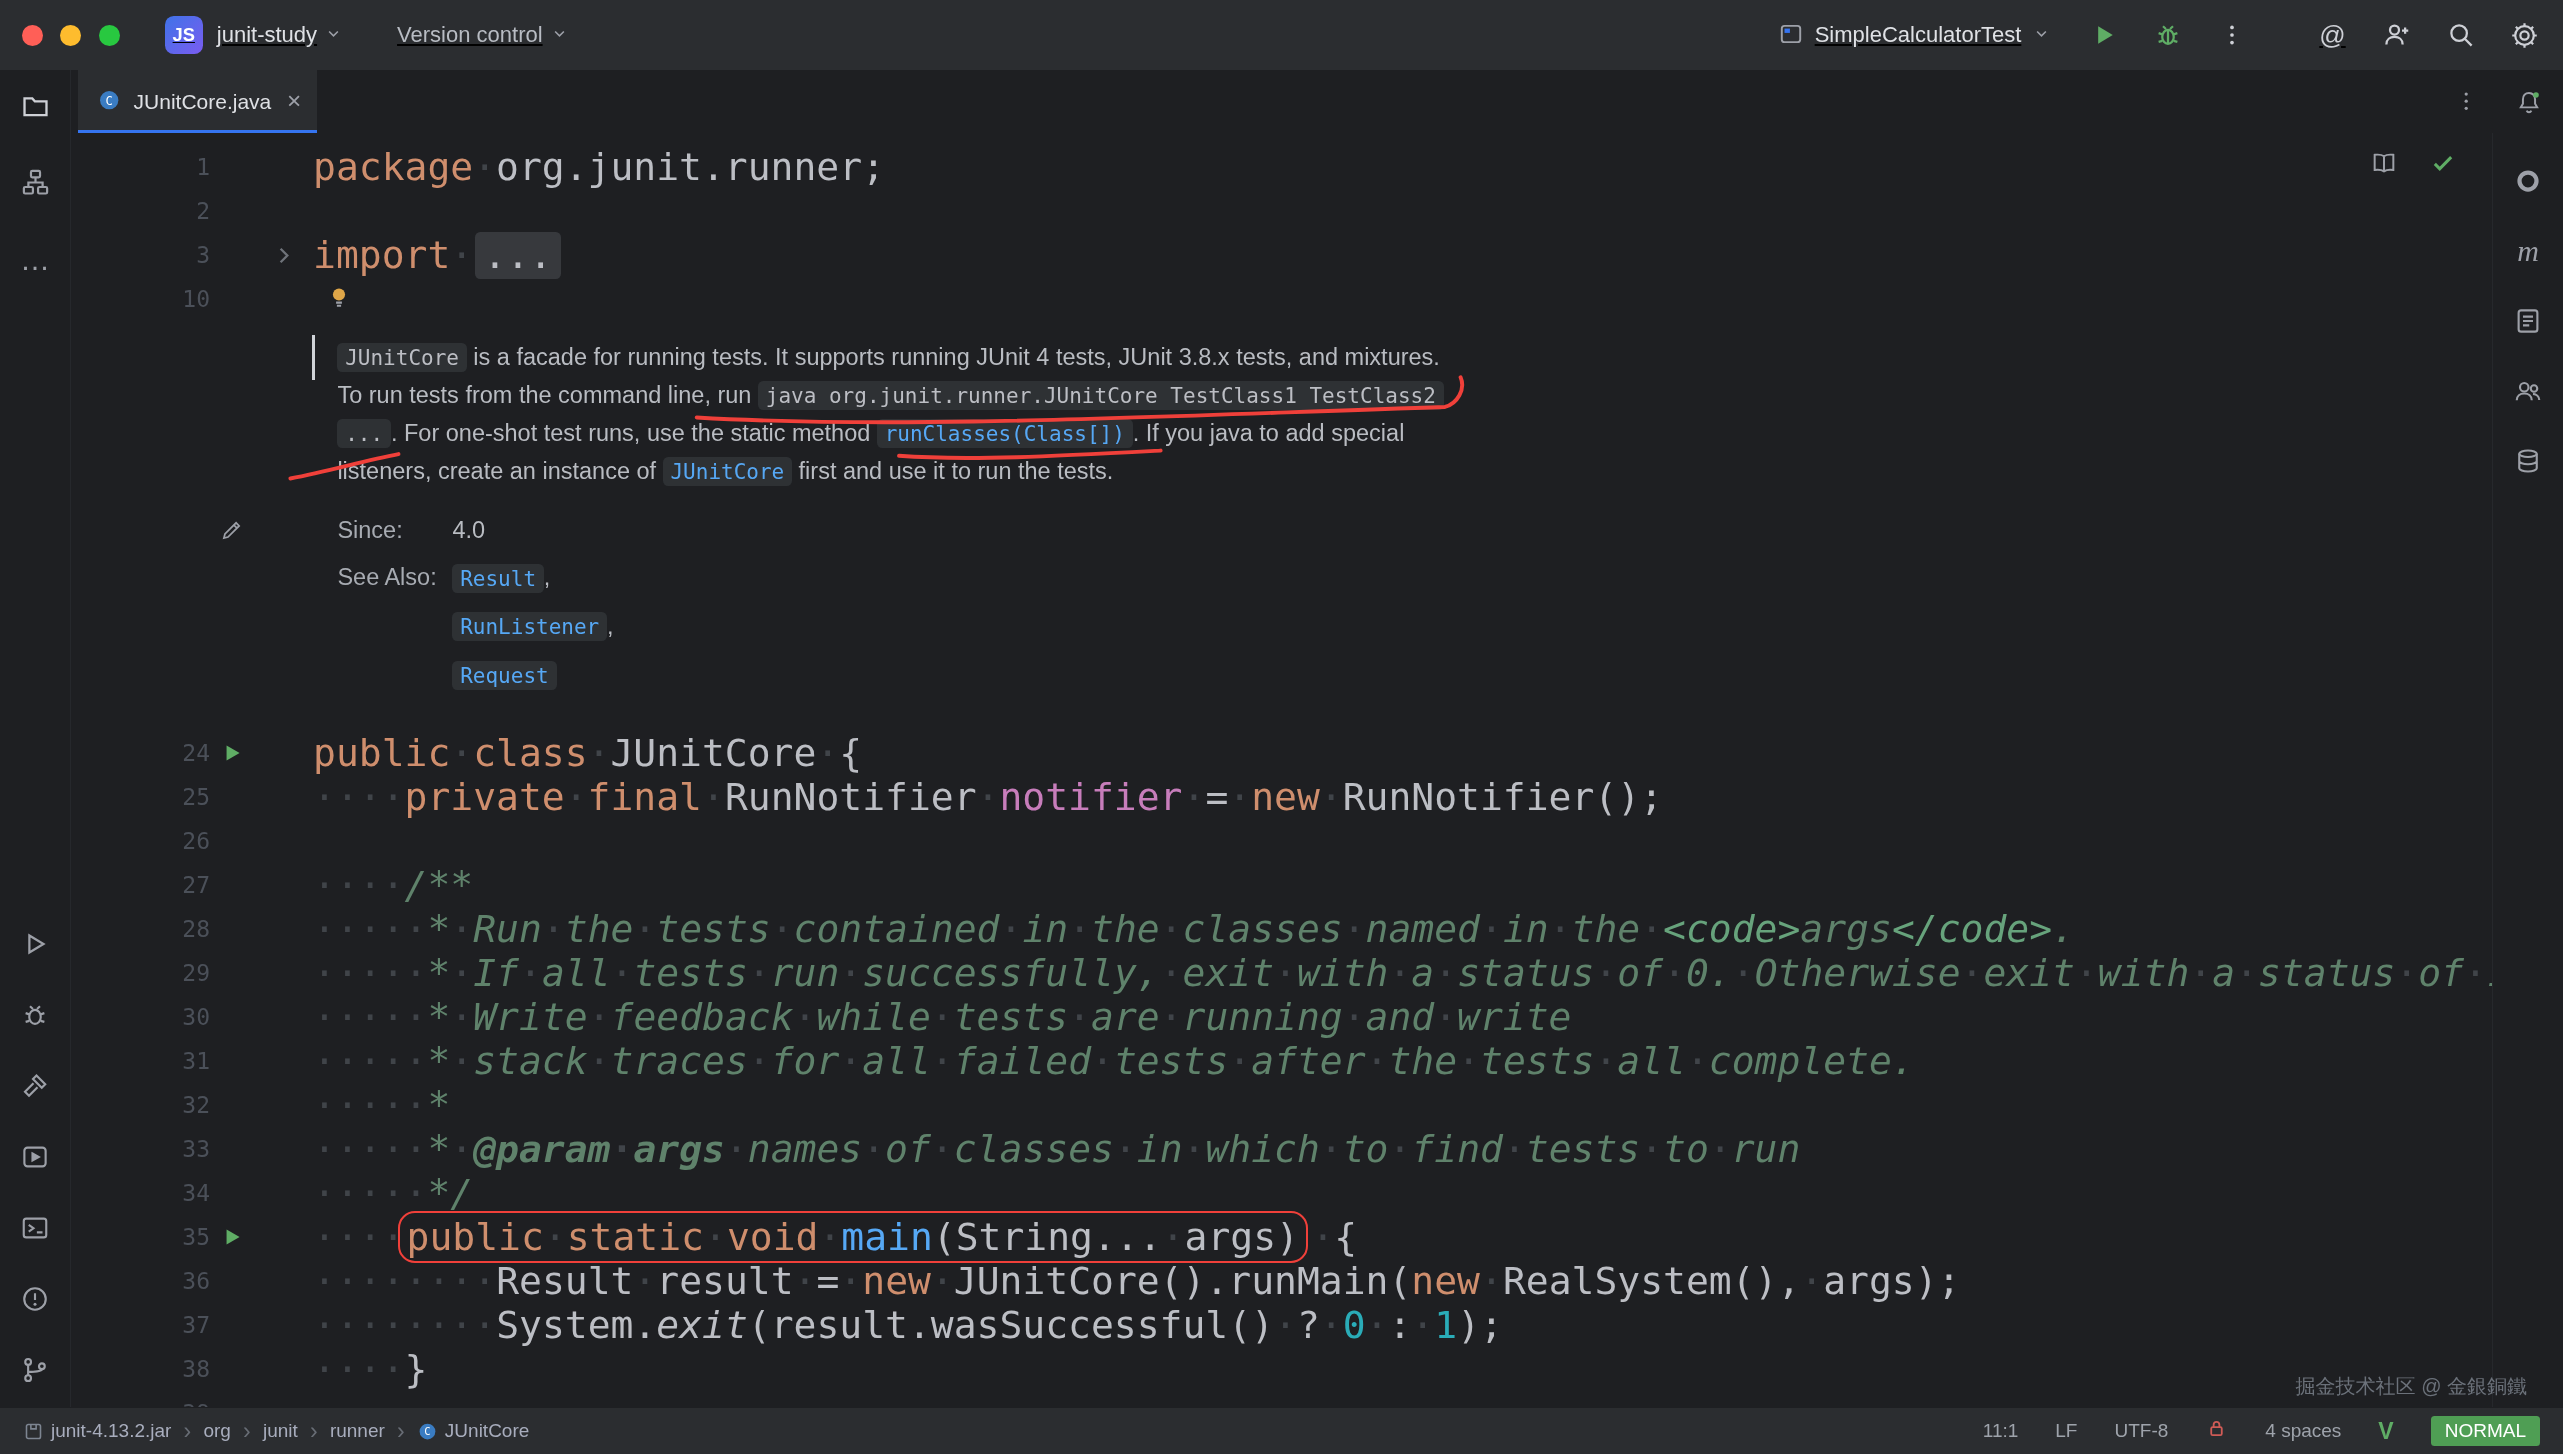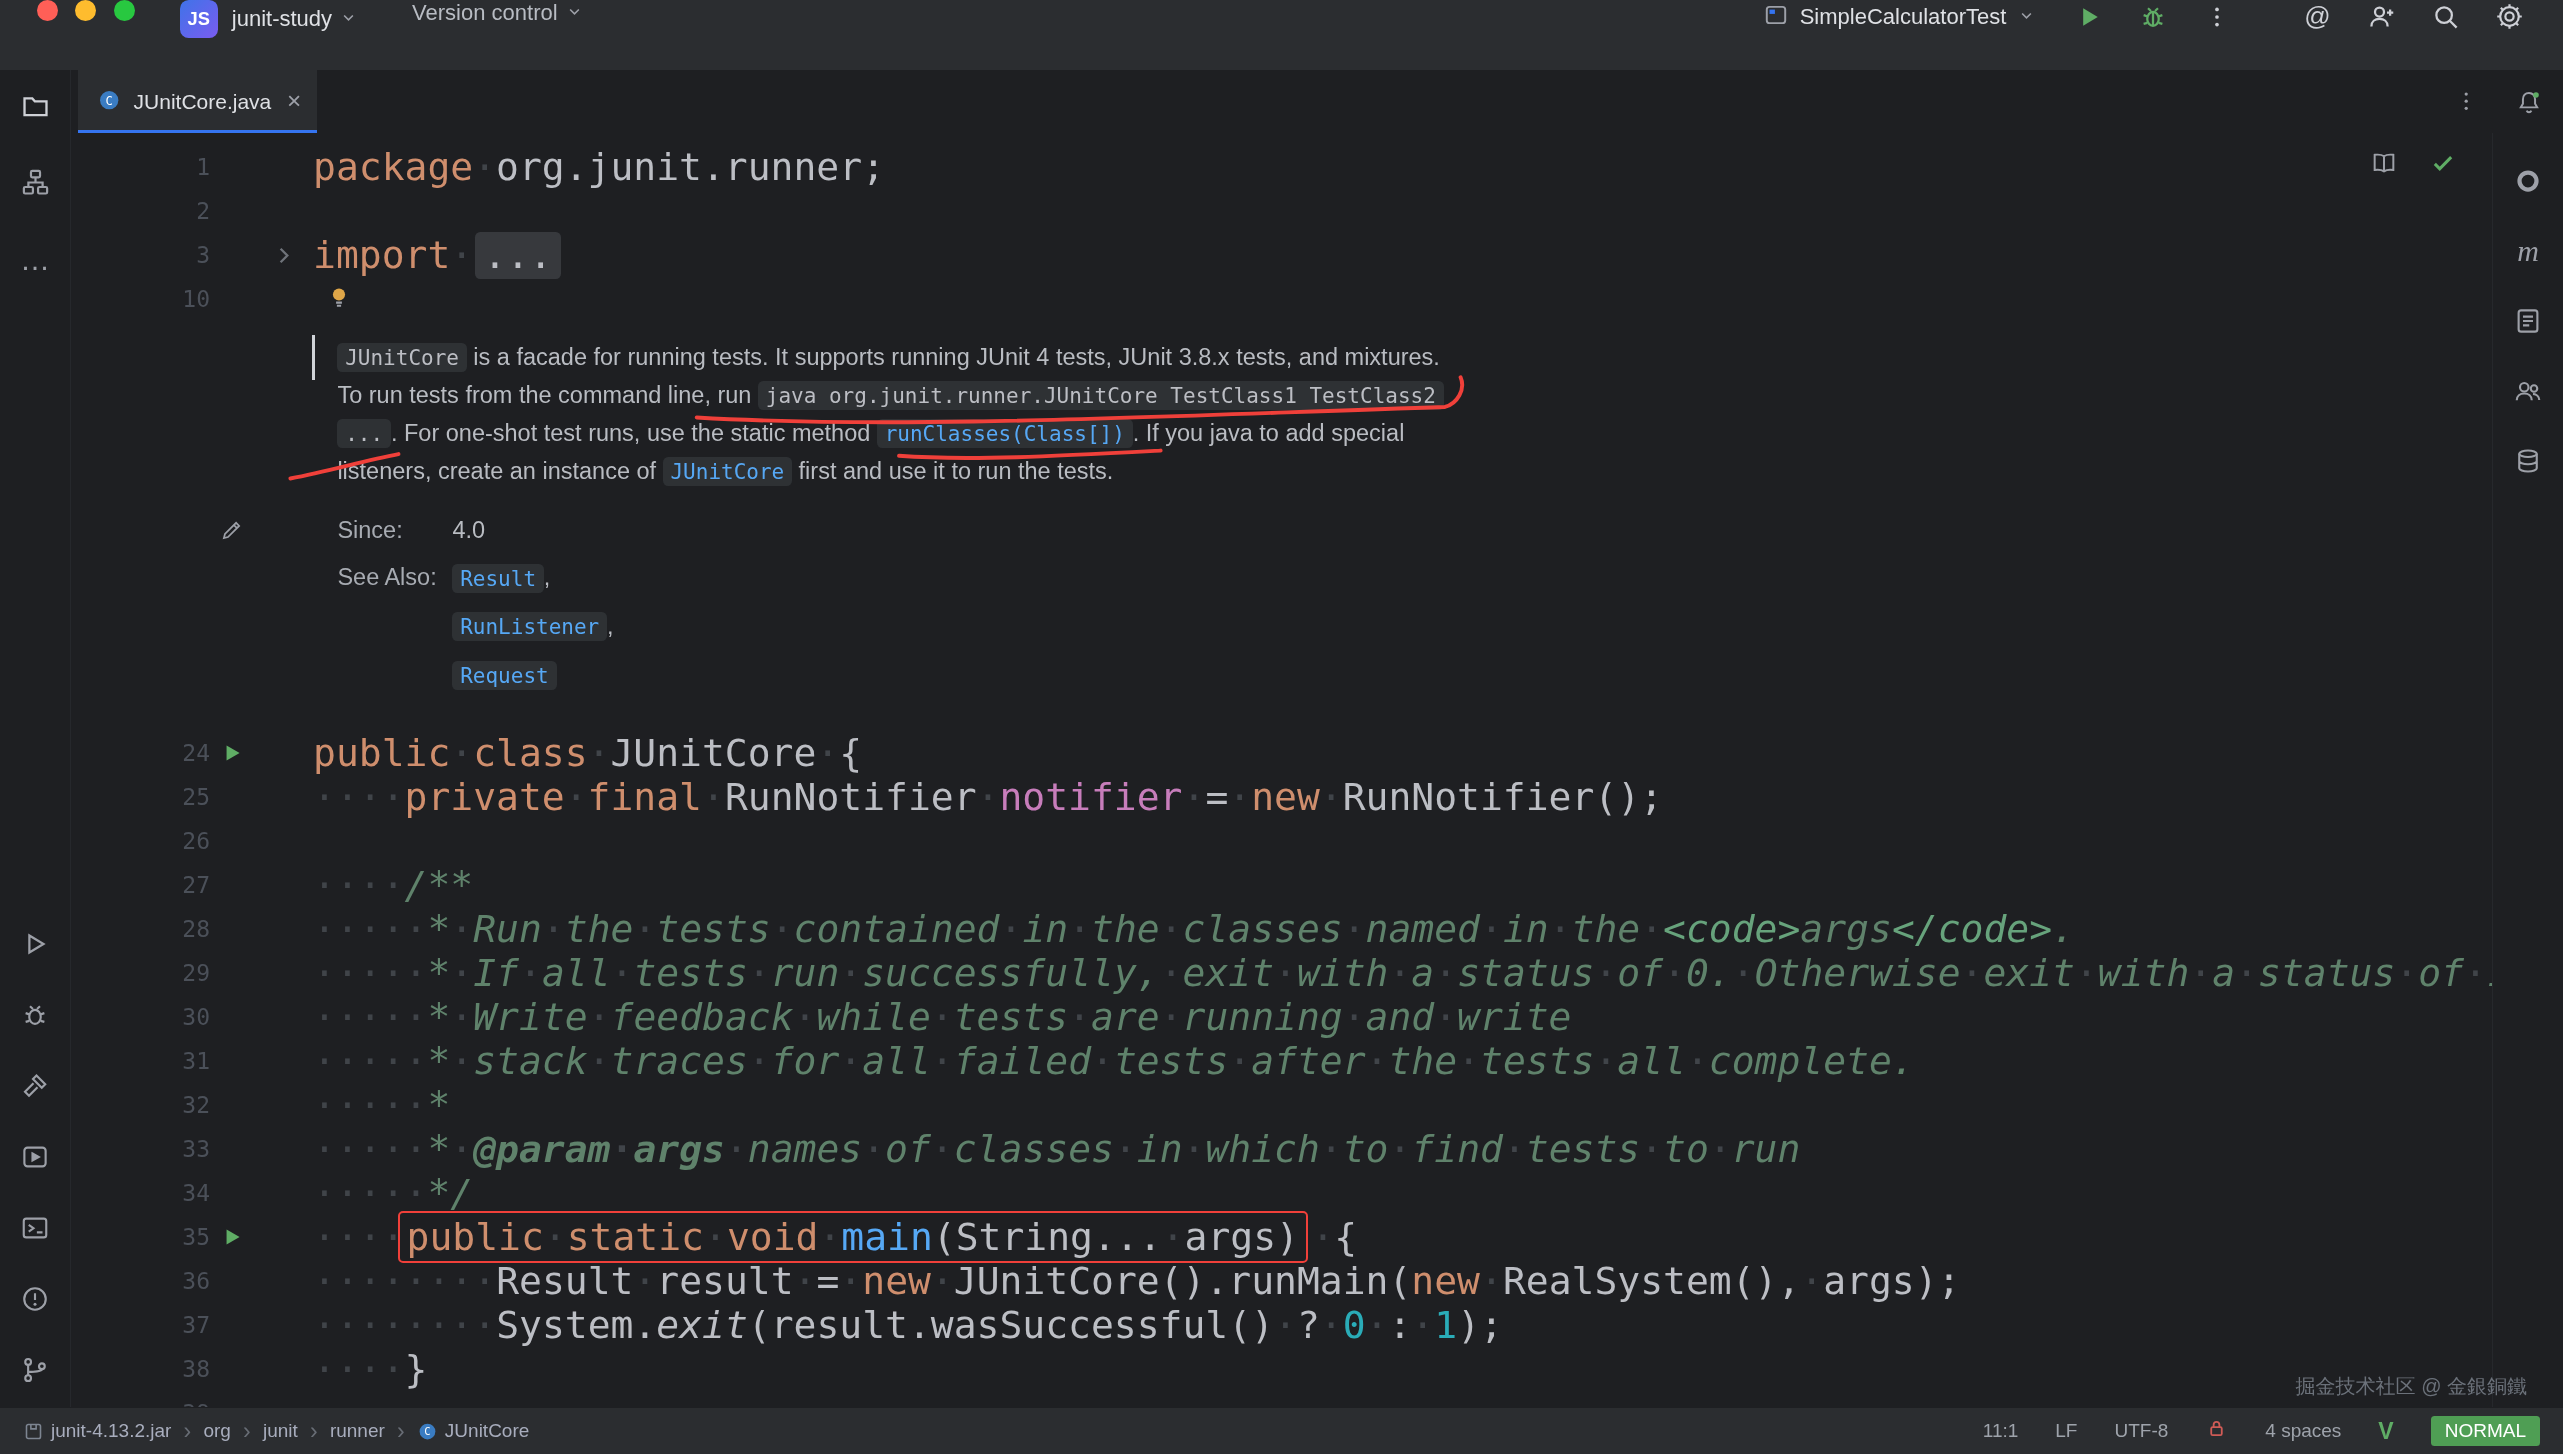--- a/index.html
+++ b/index.html
@@ -1,20 +1,20 @@
 <!DOCTYPE html>
 <html style="font-size:14px"><head>
 <meta charset="utf-8">
 <style>
   * { margin:0; padding:0; box-sizing:border-box; }
   html,body { width:2563px; height:1454px; background:#1e1f22; font-family:"Liberation Sans","DejaVu Sans",sans-serif; overflow:hidden; }
   .app { position:relative; width:2563px; height:1454px; background:#1e1f22; overflow:hidden; }
 
   
-  .topbar { position:absolute; left:0; top:0; width:100%; height:70px; background:#2b2d30; display:flex; align-items:flex-start; padding:0 37px; z-index:30; }
+  .topbar { position:absolute; left:0; top:0; width:100%; height:70px; background:#2b2d30; display:flex; align-items:center; padding:0 22px; z-index:30;text-decoration:underline; }
   .lights { display:flex; gap:17.4px; margin-right:45px; }
   .light { width:21px; height:21px; border-radius:50%; }
   .l-red{background:#ff5f57}.l-yel{background:#febc2e}.l-grn{background:#28c840}
   .proj-badge { width:38px; height:38px; border-radius:8.7px; background:linear-gradient(135deg,#3f73e8,#7a5cf0); color:#fff; font-weight:700; font-size:18.3px; display:flex; align-items:center; justify-content:center; }
   .tb-label { font-size:22px; color:#dfe1e5; margin:0 7px 0 14px; }
   .tb-label.dim { color:#b8bcc3; }
   .widget { display:flex; align-items:center; cursor:default; }
   .vcs { margin-left:40px; }
   .tb-right { margin-left:auto; display:flex; align-items:center; gap:31px; }
   .runcfg { display:flex; align-items:center; gap:10.5px; margin-right:5.2px; }
@@ -54,21 +54,21 @@
   .tk-d { color:#bcbec4;text-align:center; }
   .tk-f { color:#c77dbb; }
   .tk-m { color:#56a8f5; }
   .tk-n { color:#2aacb8; }
   .tk-i { color:#bcbec4; font-style:italic; }
   .tk-c { color:#5f826b; font-style:italic; }
   .tk-t { color:#67a37c; font-style:italic; }
   .tk-tb { color:#5f826b; font-style:italic; font-weight:bold; }
   .tk-fold { background:#37393d; border-radius:5.2px; padding:1.7px 8.7px; color:#bcbec4; margin-left:1.7px; }
   .ws { color:#404449; font-style:normal; }
-  .red-box { border:2.6px solid #f0403a; border-radius:5px; padding:1.7px 7px; margin:-4.4px 3.5px -4.4px -7px; display:inline-block; }
+  .red-box { border:2.6px solid #f0403a; border-radius:17px; padding:1.7px 7px; margin:-4.4px 3.5px -4.4px -7px; display:inline-block; }
 
   
   .docrow { display:flex; }
   .docrow .gut { align-items:flex-start; padding-top:8.7px; }
   .docblock { position:relative; margin:3.5px 0 15.7px 0; padding:14px 0 0 24.4px; width:1238px; font-size:23.5px; color:#b9bcc2; line-height:37px; }
   .doc-para { white-space:nowrap; }
   .caret { position:absolute; left:-0.9px; top:10.5px; width:2.6px; height:45px; background:#d0d3d8; }
   .chip { font-family:"DejaVu Sans Mono",monospace; font-size:21px; background:#2e3134; border-radius:5.2px; padding:2.6px 7.8px; color:#bcbec4; }
   .chip.link { color:#56a8f5; }
   .doc-meta { margin-top:21px; }

